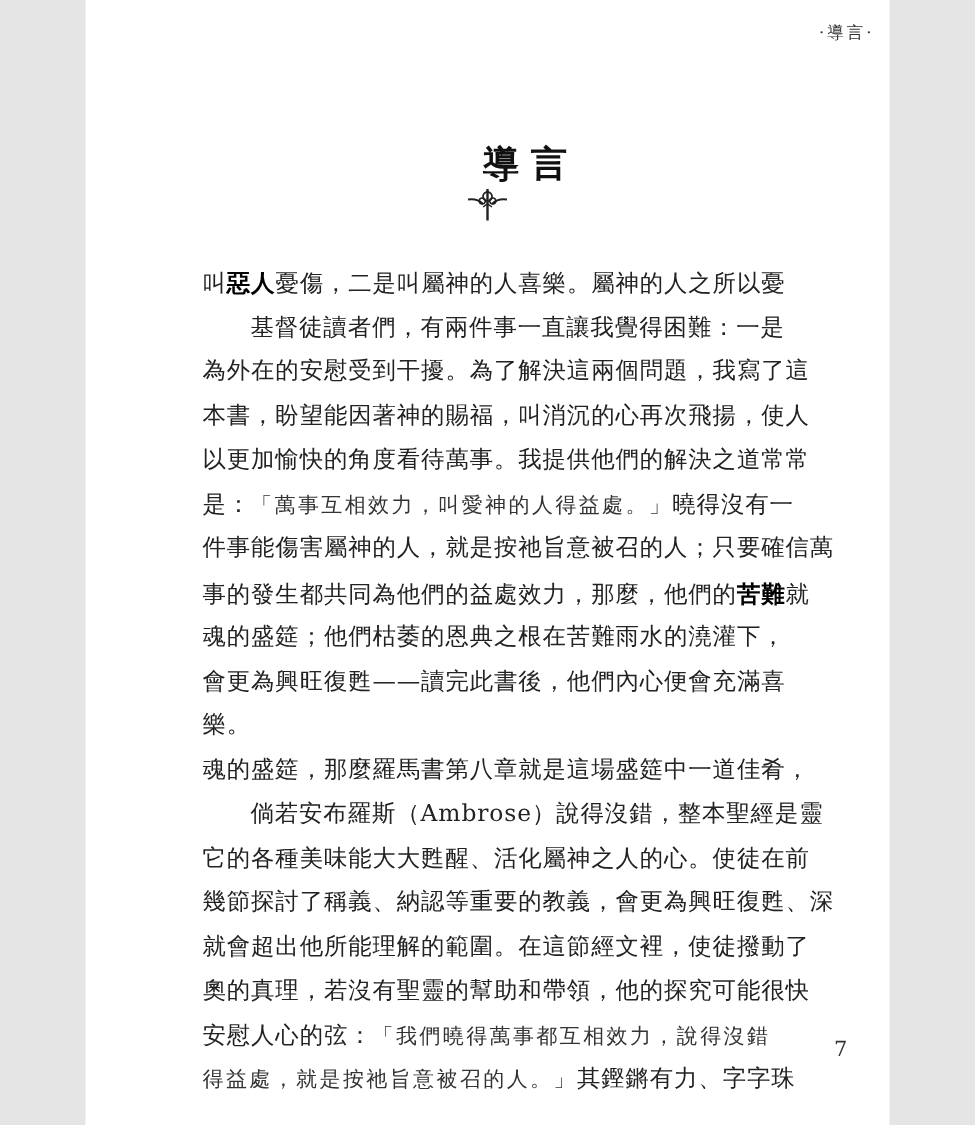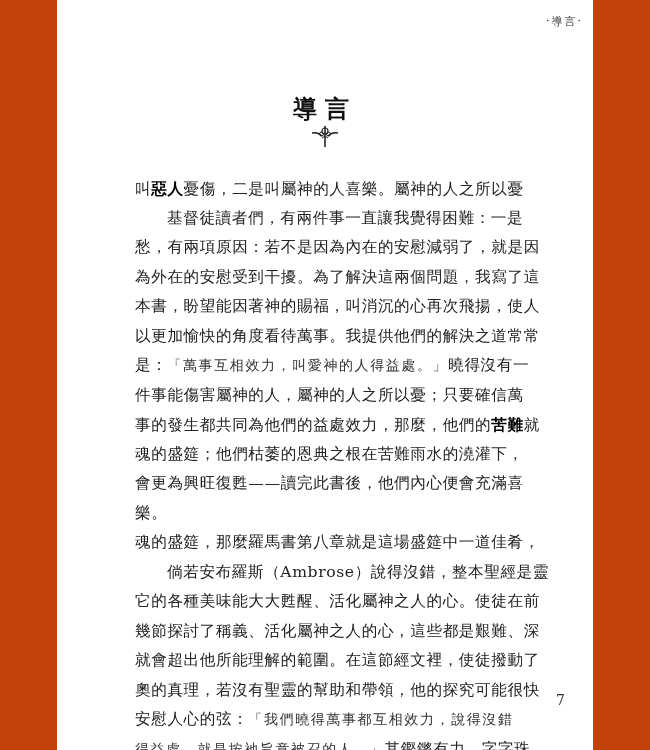--- a/index.html
+++ b/index.html
@@ -7,21 +7,21 @@
       padding: 0;
       width: 650px;
       height: 750px;
       background: #000;
       overflow: hidden;
     }
     .viewport {
       position: relative;
       width: 650px;
       height: 750px;
-      background: #c2410c;
+      background: #e5e5e5;
     }
     .page {
       position: absolute;
       left: 57px;
       top: 0;
       width: 536px;
       height: 750px;
       background: #fff;
       font-family: "DejaVu Serif", "Liberation Serif", serif;
       color: #222;
@@ -37,20 +37,21 @@
     .chapter-title {
       position: absolute;
       left: 0;
       width: 536px;
       top: 93px;
       text-align: center;
       font-size: 24px;
       font-weight: bold;
       letter-spacing: 8px;
       color: #111;
+      padding-left: 29px;
     }
     .ornament {
       position: absolute;
       left: 253px;
       top: 124px;
       width: 30px;
       height: 24px;
     }
     .body-text {
       position: absolute;
@@ -107,36 +108,35 @@
         <circle cx="18.5" cy="10" r="2" stroke="#222" stroke-width="1" fill="none"></circle>
         <line x1="15" y1="2" x2="15" y2="23" stroke="#222" stroke-width="1.6"></line>
         <path d="M12 14 L15 12 L18 14" stroke="#222" stroke-width="1" fill="none"></path>
       </svg>
     </div>
 
     <div class="body-text" id="body-text">
         <div>
           <span class="line"><span>叫</span><span class="bold">惡人</span><span>憂傷，二是叫屬神的人喜樂。屬神的人之所以憂</span></span>
           <span class="line indent"><span>基督徒讀者們，有兩件事一直讓我覺得困難：一是</span></span>
-          <span class="line"><span>愁，有兩項原因：若不是因為內在的安慰減弱了，就是因</span></span>
           <span class="line"><span>為外在的安慰受到干擾。為了解決這兩個問題，我寫了這</span></span>
           <span class="line"><span>本書，盼望能因著神的賜福，叫消沉的心再次飛揚，使人</span></span>
           <span class="line"><span>以更加愉快的角度看待萬事。我提供他們的解決之道常常</span></span>
           <span class="line"><span>是：</span><span class="quote">「萬事互相效力，叫愛神的人得益處。」</span><span>曉得沒有一</span></span>
-          <span class="line"><span>件事能傷害屬神的人，屬神的人之所以憂；只要確信萬</span></span>
+          <span class="line"><span>件事能傷害屬神的人，就是按祂旨意被召的人；只要確信萬</span></span>
           <span class="line"><span>事的發生都共同為他們的益處效力，那麼，他們的</span><span class="bold">苦難</span><span>就</span></span>
           <span class="line"><span>魂的盛筵；他們枯萎的恩典之根在苦難雨水的澆灌下，</span></span>
           <span class="line"><span>會更為興旺復甦——讀完此書後，他們內心便會充滿喜</span></span>
           <span class="line"><span>樂。</span></span>
         </div>
         <div>
           <span class="line"><span>魂的盛筵，那麼羅馬書第八章就是這場盛筵中一道佳肴，</span></span>
           <span class="line indent"><span>倘若安布羅斯（Ambrose）說得沒錯，整本聖經是靈</span></span>
           <span class="line"><span>它的各種美味能大大甦醒、活化屬神之人的心。使徒在前</span></span>
-          <span class="line"><span>幾節探討了稱義、活化屬神之人的心，這些都是艱難、深</span></span>
+          <span class="line"><span>幾節探討了稱義、納認等重要的教義，會更為興旺復甦、深</span></span>
           <span class="line"><span>就會超出他所能理解的範圍。在這節經文裡，使徒撥動了</span></span>
           <span class="line"><span>奧的真理，若沒有聖靈的幫助和帶領，他的探究可能很快</span></span>
           <span class="line"><span>安慰人心的弦：</span><span class="quote">「我們曉得萬事都互相效力，說得沒錯</span></span>
           <span class="line"><span class="quote">得益處，就是按祂旨意被召的人。」</span><span>其鏗鏘有力、字字珠</span></span>
         </div>
       </div>
 
     <div class="page-number">7</div>
   </div>
 </div>

